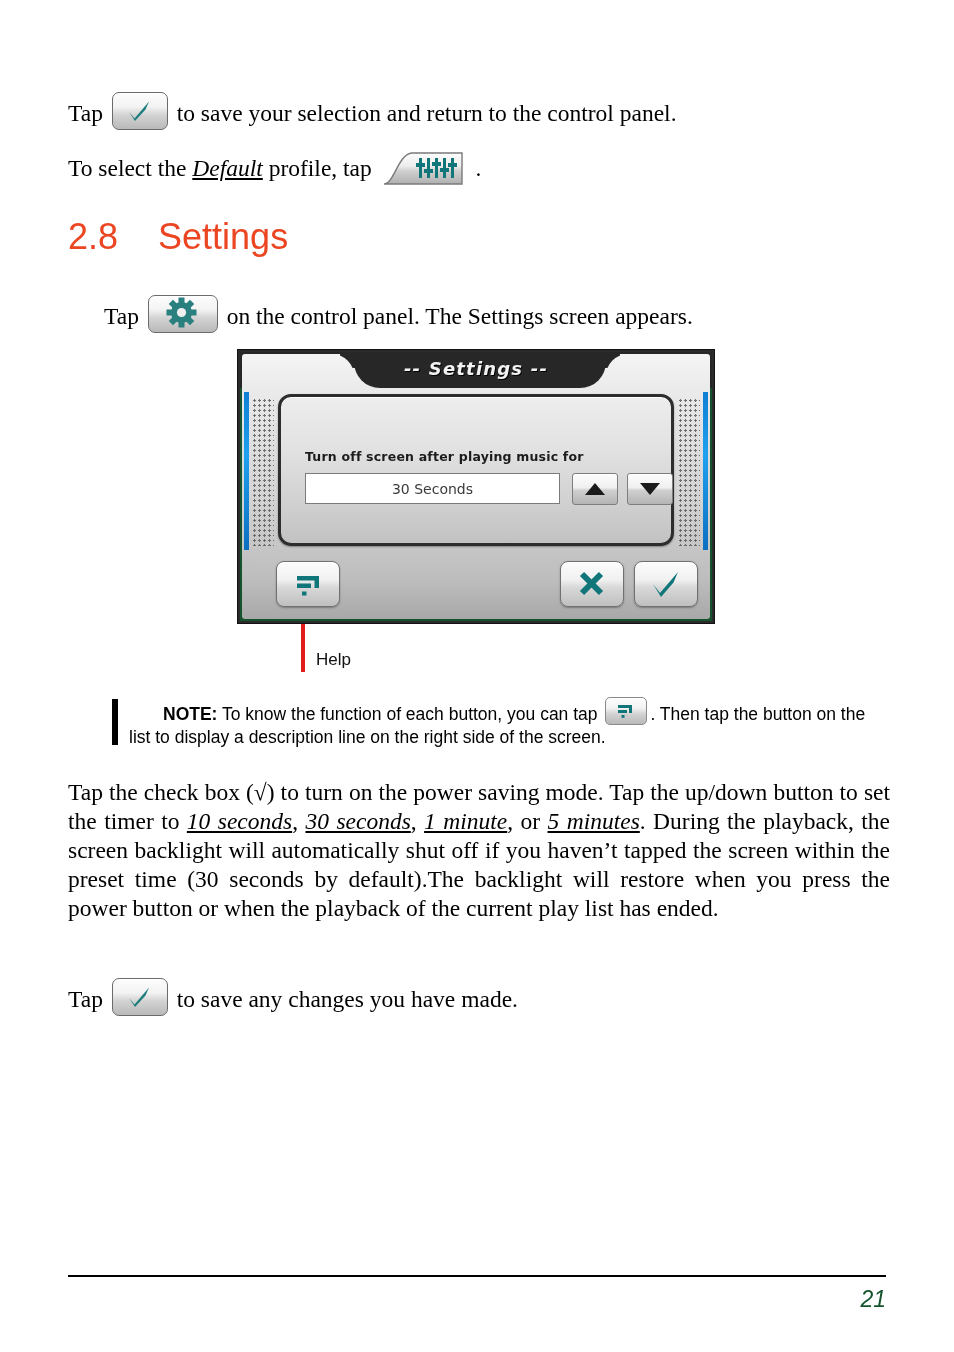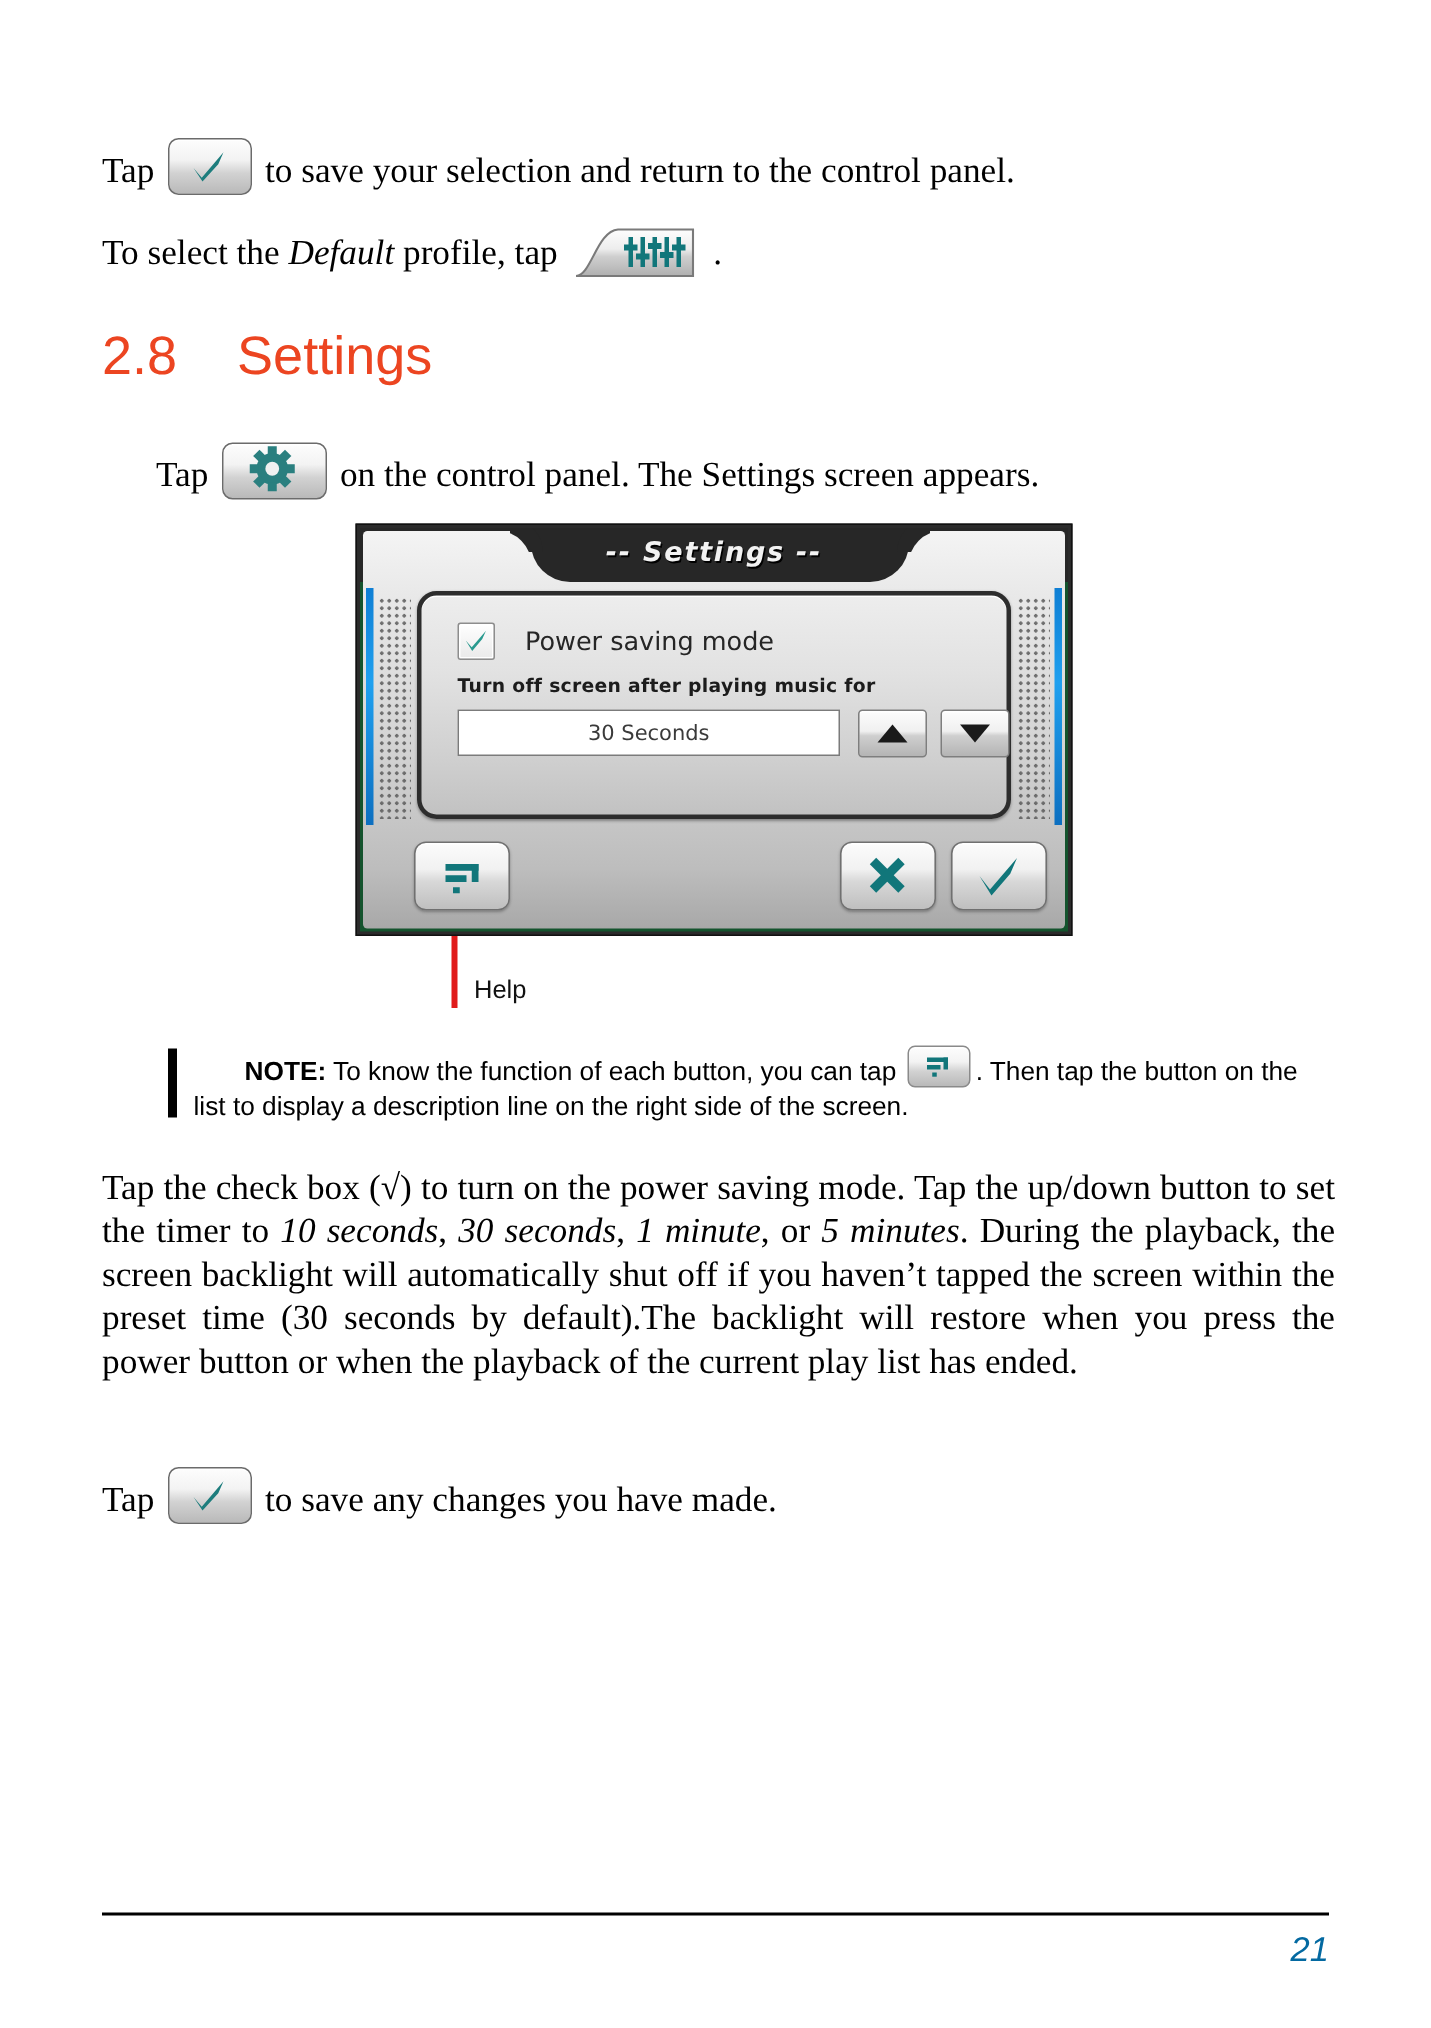--- a/index.html
+++ b/index.html
@@ -23,21 +23,21 @@
   }
 
   
   .para {
     position: absolute;
     font-family: "Liberation Serif", serif;
     font-size: 23.5px;
     line-height: 29px;
     color: #000;
   }
-  .para .it { font-style: italic; }
+  .para .it { font-style: italic; text-decoration: underline; }
 
   
   .inline-btn {
     display: inline-block;
     vertical-align: -9px;
     width: 54px;
     height: 36px;
     border: 1.5px solid #6b6b6b;
     border-radius: 7px;
     background: linear-gradient(to bottom, #fdfdfd 0%, #f3f3f3 38%, #d2d2d2 62%, #b9b9b9 100%);
@@ -333,21 +333,21 @@
     height: 2px;
     background: #000;
   }
   .page-num {
     position: absolute;
     right: 68px;
     top: 1286px;
     font-family: "Liberation Sans", sans-serif;
     font-style: italic;
     font-size: 23px;
-    color: #0369a1;
+    color: #14532d;
   }
 </style>
 </head>
 <body>
 
 <div class="page">
 
   <div class="para" style="left:68px; top:92px; width:820px;">
     <span>Tap</span>
     <span class="inline-btn">
@@ -424,28 +424,20 @@
 
       <div class="title-text">-- Settings --</div>
 
       <div class="blue-strip left"></div>
       <div class="blue-strip right"></div>
       <div class="grille left"></div>
       <div class="grille right"></div>
 
       <div class="content-card">
 
-        <div class="chk-row">
-          <div class="checkbox">
-            <svg width="18" height="18" viewBox="0 0 18 18">
-              <path d="M2.5 9 L6.5 13.5 L16 2.5 L13.5 8 L6.8 16 Z" fill="#2a9a8f"></path>
-            </svg>
-          </div>
-          <div class="chk-label">Power saving mode</div>
-        </div>
 
         <div class="sub-label">Turn off screen after playing music for</div>
 
         <div class="value-field">30 Seconds</div>
 
         <div class="spin up">
           <div class="tri up"></div>
         </div>
         <div class="spin down">
           <div class="tri down"></div>

